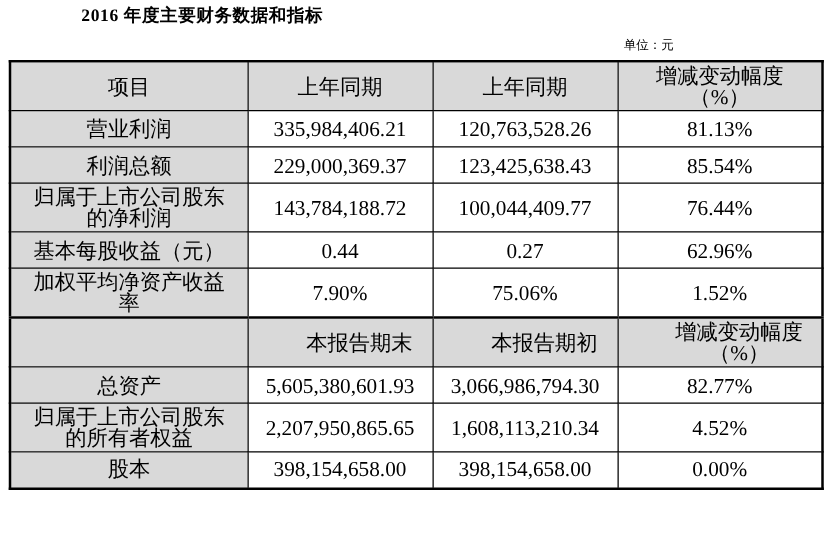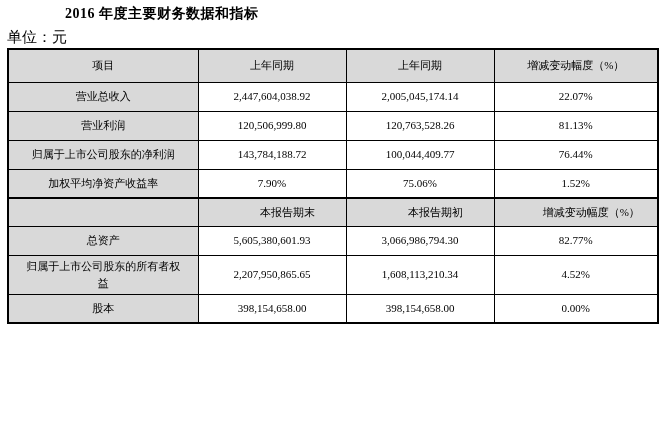--- a/index.html
+++ b/index.html
@@ -21,37 +21,38 @@
     margin:0 auto 0 7px;
   }
   .doc-title{
     font-size:14px;
     font-weight:bold;
     letter-spacing:0.5px;
     margin:5px 0 0 58px;
     line-height:18px;
   }
   .unit-label{
-    font-size:15px;
+    font-size:10px;
+    text-align:right;
     margin:6px 2px 3px 0;
     line-height:16px;
   }
   table.fin{
     border-collapse:collapse;
     table-layout:fixed;
     width:650px;
     border:2px solid var(--border);
   }
   col.c1{width:190px}
   col.c2{width:148px}
   col.c3{width:148px}
   col.c4{width:164px}
   th,td{
     border:1px solid var(--border);
-    font-size:11px;
+    font-size:17px;
     line-height:17px;
     text-align:center;
     vertical-align:middle;
     padding:2px 13px;
     overflow:hidden;
     word-break:break-all;
     font-weight:normal;
   }
   tr{height:29px}
   tr.head-row-1{height:33px}
@@ -77,36 +78,42 @@
     </colgroup>
 
   <tbody class="section-1">
         <tr class="head-row head-row-1">
           <th>项目</th>
           <th>上年同期</th>
           <th>上年同期</th>
           <th>增减变动幅度（%）</th>
         </tr>
         <tr>
-          <td class="label-cell">营业总收入</td>
-          <td class="value-cell">2,447,604,038.92</td>
-          <td class="value-cell">2,005,045,174.14</td>
-          <td class="value-cell">22.07%</td>
+          <td class="label-cell">营业利润</td>
+          <td class="value-cell">335,984,406.21</td>
+          <td class="value-cell">120,763,528.26</td>
+          <td class="value-cell">81.13%</td>
         </tr>
         <tr>
-          <td class="label-cell">营业利润</td>
-          <td class="value-cell">120,506,999.80</td>
-          <td class="value-cell">120,763,528.26</td>
-          <td class="value-cell">81.13%</td>
+          <td class="label-cell">利润总额</td>
+          <td class="value-cell">229,000,369.37</td>
+          <td class="value-cell">123,425,638.43</td>
+          <td class="value-cell">85.54%</td>
         </tr>
         <tr>
           <td class="label-cell">归属于上市公司股东的净利润</td>
           <td class="value-cell">143,784,188.72</td>
           <td class="value-cell">100,044,409.77</td>
           <td class="value-cell">76.44%</td>
+        </tr>
+        <tr>
+          <td class="label-cell">基本每股收益（元）</td>
+          <td class="value-cell">0.44</td>
+          <td class="value-cell">0.27</td>
+          <td class="value-cell">62.96%</td>
         </tr>
         <tr>
           <td class="label-cell">加权平均净资产收益率</td>
           <td class="value-cell">7.90%</td>
           <td class="value-cell">75.06%</td>
           <td class="value-cell">1.52%</td>
         </tr>
       </tbody>
       <tbody class="section-2">
         <tr class="head-row head-row-2">

